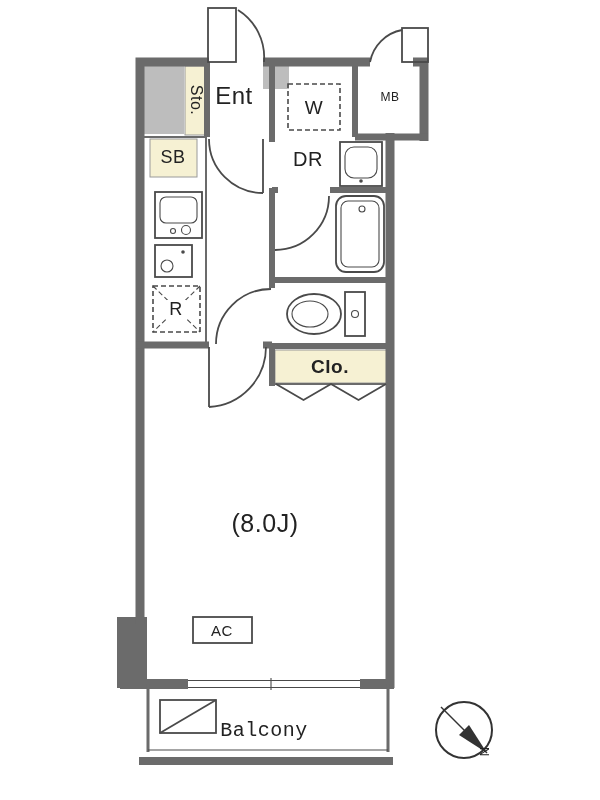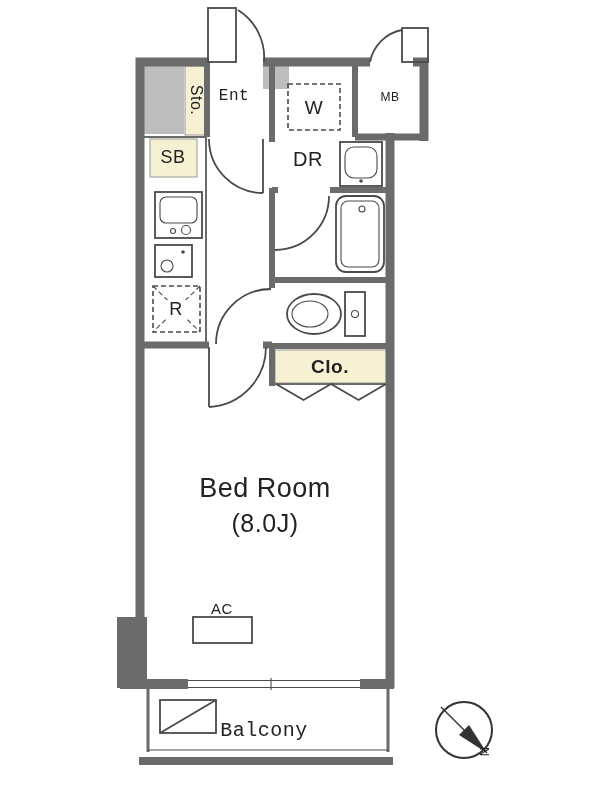--- a/index.html
+++ b/index.html
@@ -121,26 +121,25 @@
     </g>
 
     <g>
       <circle class="cmp" cx="464" cy="730" r="28"></circle>
       <path class="cmpline" d="M441 707 L487 753"></path>
       <polygon class="cmpfill" points="487,753 469,725 459,735"></polygon>
     </g>
   </svg>
 
   <div class="lbl rot90" style="left:196px;top:100px;font-size:16px;">Sto.</div>
-  <div class="lbl" style="left:234px;top:96px;font-size:16px;font-family:Liberation Mono, monospace;">Ent</div>
+  <div class="lbl" style="left:234px;top:96px;font-size:24px;">Ent</div>
   <div class="lbl bg" style="left:314px;top:107px;font-size:19px;">W</div>
   <div class="lbl" style="left:390px;top:97px;font-size:12px;">MB</div>
   <div class="lbl" style="left:173px;top:157px;font-size:18px;text-align:right;">SB</div>
   <div class="lbl" style="left:308px;top:159px;font-size:20px;">DR</div>
   <div class="lbl bg" style="left:176px;top:309px;font-size:18px;">R</div>
   <div class="lbl" style="left:330px;top:366px;font-size:19px;font-weight:bold;">Clo.</div>
-  <div class="lbl" style="left:265px;top:488px;font-size:27px;">Bed Room</div>
   <div class="lbl" style="left:265px;top:523px;font-size:25px;">(8.0J)</div>
-  <div class="lbl" style="left:222px;top:608px;font-size:15px;">AC</div>
+  <div class="lbl" style="left:222px;top:630px;font-size:15px;">AC</div>
   <div class="lbl" style="left:264px;top:731px;font-size:20px;font-family:Liberation Mono, monospace;">Balcony</div>
   <div class="lbl rot90" style="left:484px;top:752px;font-size:13px;">N</div>
 
 </div>
 
 </body></html>

